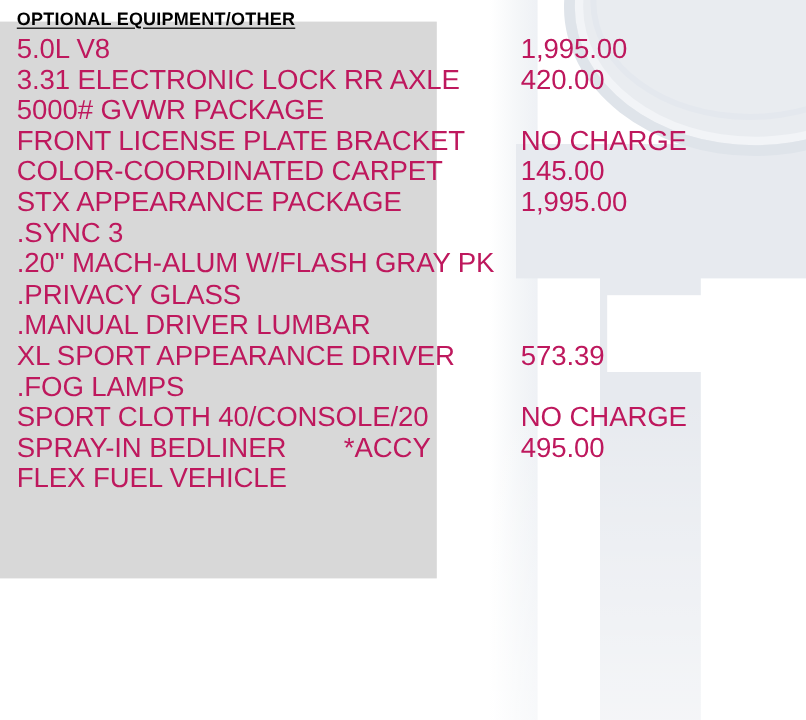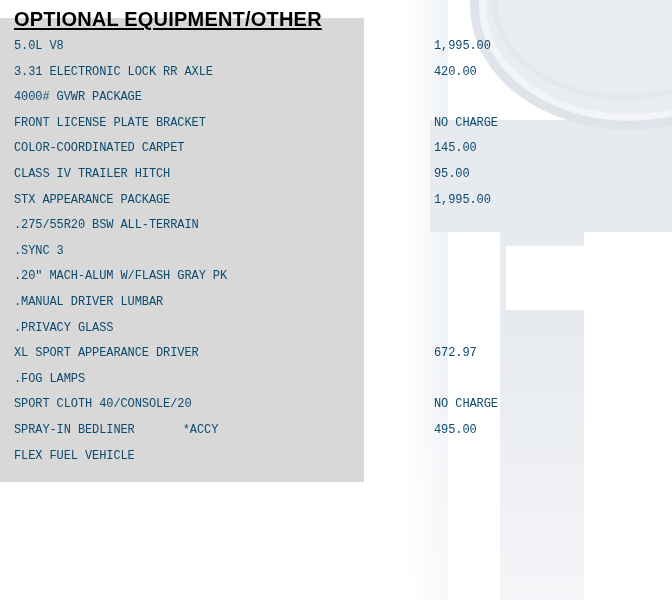--- a/index.html
+++ b/index.html
@@ -91,43 +91,42 @@
     z-index: 1;
   }
 
   
   #content {
     position: relative;
     z-index: 2;
     padding: 8px 14px 0 14px;
   }
   #section-title {
-    font-size: 20px;
+    font-size: 15px;
     font-weight: bold;
     letter-spacing: 0.2px;
     color: #000;
     text-decoration: underline;
     text-underline-offset: 2px;
     margin: 0 0 3px 0;
     display: inline-block;
   }
   table.options {
     width: 100%;
     border-collapse: collapse;
     table-layout: fixed;
   }
   table.options td {
     padding: 0;
-    font-size: 12px;
+    font-size: 23px;
     line-height: 25.6px;
-    color: #0c4a6e;
+    color: #be185d;
     white-space: nowrap;
     vertical-align: top;
     letter-spacing: -0.1px;
-    font-family: Liberation Mono, monospace;
   }
   td.desc {
     width: 420px;
     overflow: hidden;
   }
   td.price {
     text-align: left;
     padding-right: 10px;
   }
   .accy {
@@ -157,62 +156,54 @@
     <tbody id="rows-body">
         <tr>
           <td class="desc">5.0L V8</td>
           <td class="price">1,995.00</td>
         </tr>
         <tr>
           <td class="desc">3.31  ELECTRONIC LOCK RR AXLE</td>
           <td class="price">420.00</td>
         </tr>
         <tr>
-          <td class="desc">4000# GVWR PACKAGE</td>
+          <td class="desc">5000# GVWR PACKAGE</td>
           <td class="price"></td>
         </tr>
         <tr>
           <td class="desc">FRONT LICENSE PLATE BRACKET</td>
           <td class="price">NO CHARGE</td>
         </tr>
         <tr>
           <td class="desc">COLOR-COORDINATED CARPET</td>
           <td class="price">145.00</td>
         </tr>
         <tr>
-          <td class="desc">CLASS IV TRAILER HITCH</td>
-          <td class="price">95.00</td>
-        </tr>
-        <tr>
           <td class="desc">STX APPEARANCE PACKAGE</td>
           <td class="price">1,995.00</td>
         </tr>
         <tr>
-          <td class="desc">.275/55R20 BSW ALL-TERRAIN</td>
-          <td class="price"></td>
-        </tr>
-        <tr>
           <td class="desc">.SYNC 3</td>
           <td class="price"></td>
         </tr>
         <tr>
           <td class="desc">.20" MACH-ALUM W/FLASH GRAY PK</td>
           <td class="price"></td>
         </tr>
         <tr>
+          <td class="desc">.PRIVACY GLASS</td>
+          <td class="price"></td>
+        </tr>
+        <tr>
           <td class="desc">.MANUAL DRIVER LUMBAR</td>
           <td class="price"></td>
         </tr>
         <tr>
-          <td class="desc">.PRIVACY GLASS</td>
-          <td class="price"></td>
-        </tr>
-        <tr>
           <td class="desc">XL SPORT APPEARANCE DRIVER</td>
-          <td class="price">672.97</td>
+          <td class="price">573.39</td>
         </tr>
         <tr>
           <td class="desc">.FOG LAMPS</td>
           <td class="price"></td>
         </tr>
         <tr>
           <td class="desc">SPORT CLOTH 40/CONSOLE/20</td>
           <td class="price">NO CHARGE</td>
         </tr>
         <tr>

